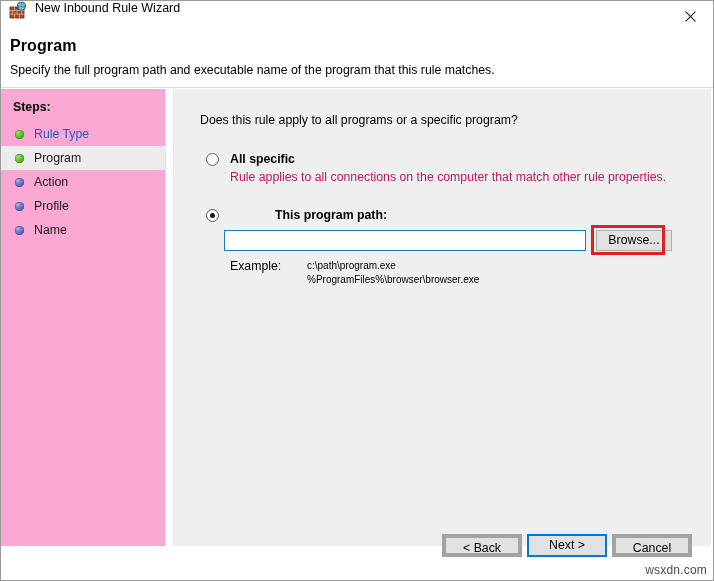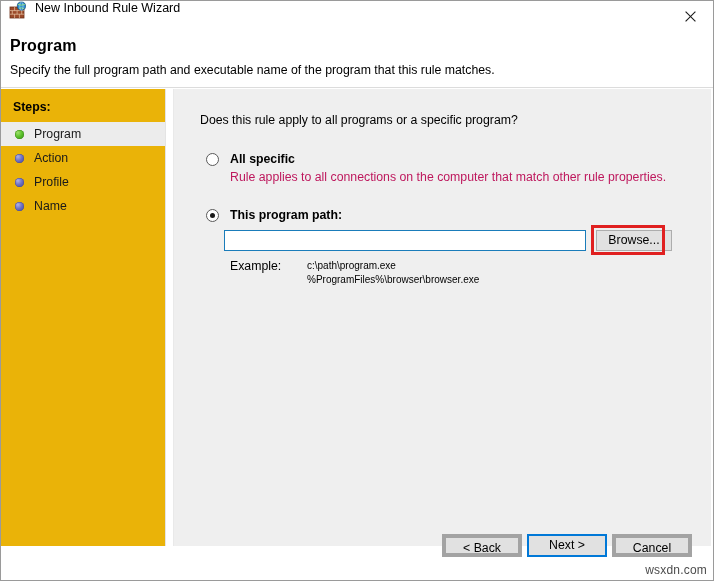--- a/index.html
+++ b/index.html
@@ -98,21 +98,21 @@
     height: 491px;
     background: #ffffff;
   }
 
   
   .steps {
     position: absolute;
     left: 0; top: 0;
     width: 165px;
     height: 457px;
-    background: #eab308;
+    background: #f9a8d4;
     border-right: 1px solid #e4e4e4;
     box-sizing: border-box;
   }
   .steps-title {
     position: absolute;
     left: 12px; top: 11px;
     font-size: 12.3px;
     font-weight: bold;
     color: #000000;
   }
@@ -172,21 +172,21 @@
     white-space: nowrap;
   }
 
   
   .radio-row {
     position: absolute;
     display: flex;
     align-items: flex-start;
   }
   .radio-row.r1 { left: 32px; top: 63px; }
-  .radio-row.r2 { left: 32px; top: 119px; }
+  .radio-row.r2 { left: 32px; top: 119px; gap: 45px; }
 
   .radio {
     width: 13px;
     height: 13px;
     border-radius: 50%;
     border: 1px solid #5a5a5a;
     background: #ffffff;
     box-sizing: border-box;
     flex: none;
     margin-right: 11px;
@@ -356,20 +356,24 @@
     <div class="header-title">Program</div>
     <div class="header-sub">Specify the full program path and executable name of the program that this rule matches.</div>
   </div>
 
   <div class="body-area">
 
     <div class="steps">
       <div class="steps-title">Steps:</div>
       <div class="steps-list">
 
+        <div class="step-item">
+          <span class="step-bullet done"></span>
+          <span class="step-label link">Rule Type</span>
+        </div>
 
         <div class="step-item current">
           <span class="step-bullet done"></span>
           <span class="step-label">Program</span>
         </div>
 
         <div class="step-item">
           <span class="step-bullet todo"></span>
           <span class="step-label">Action</span>
         </div>

